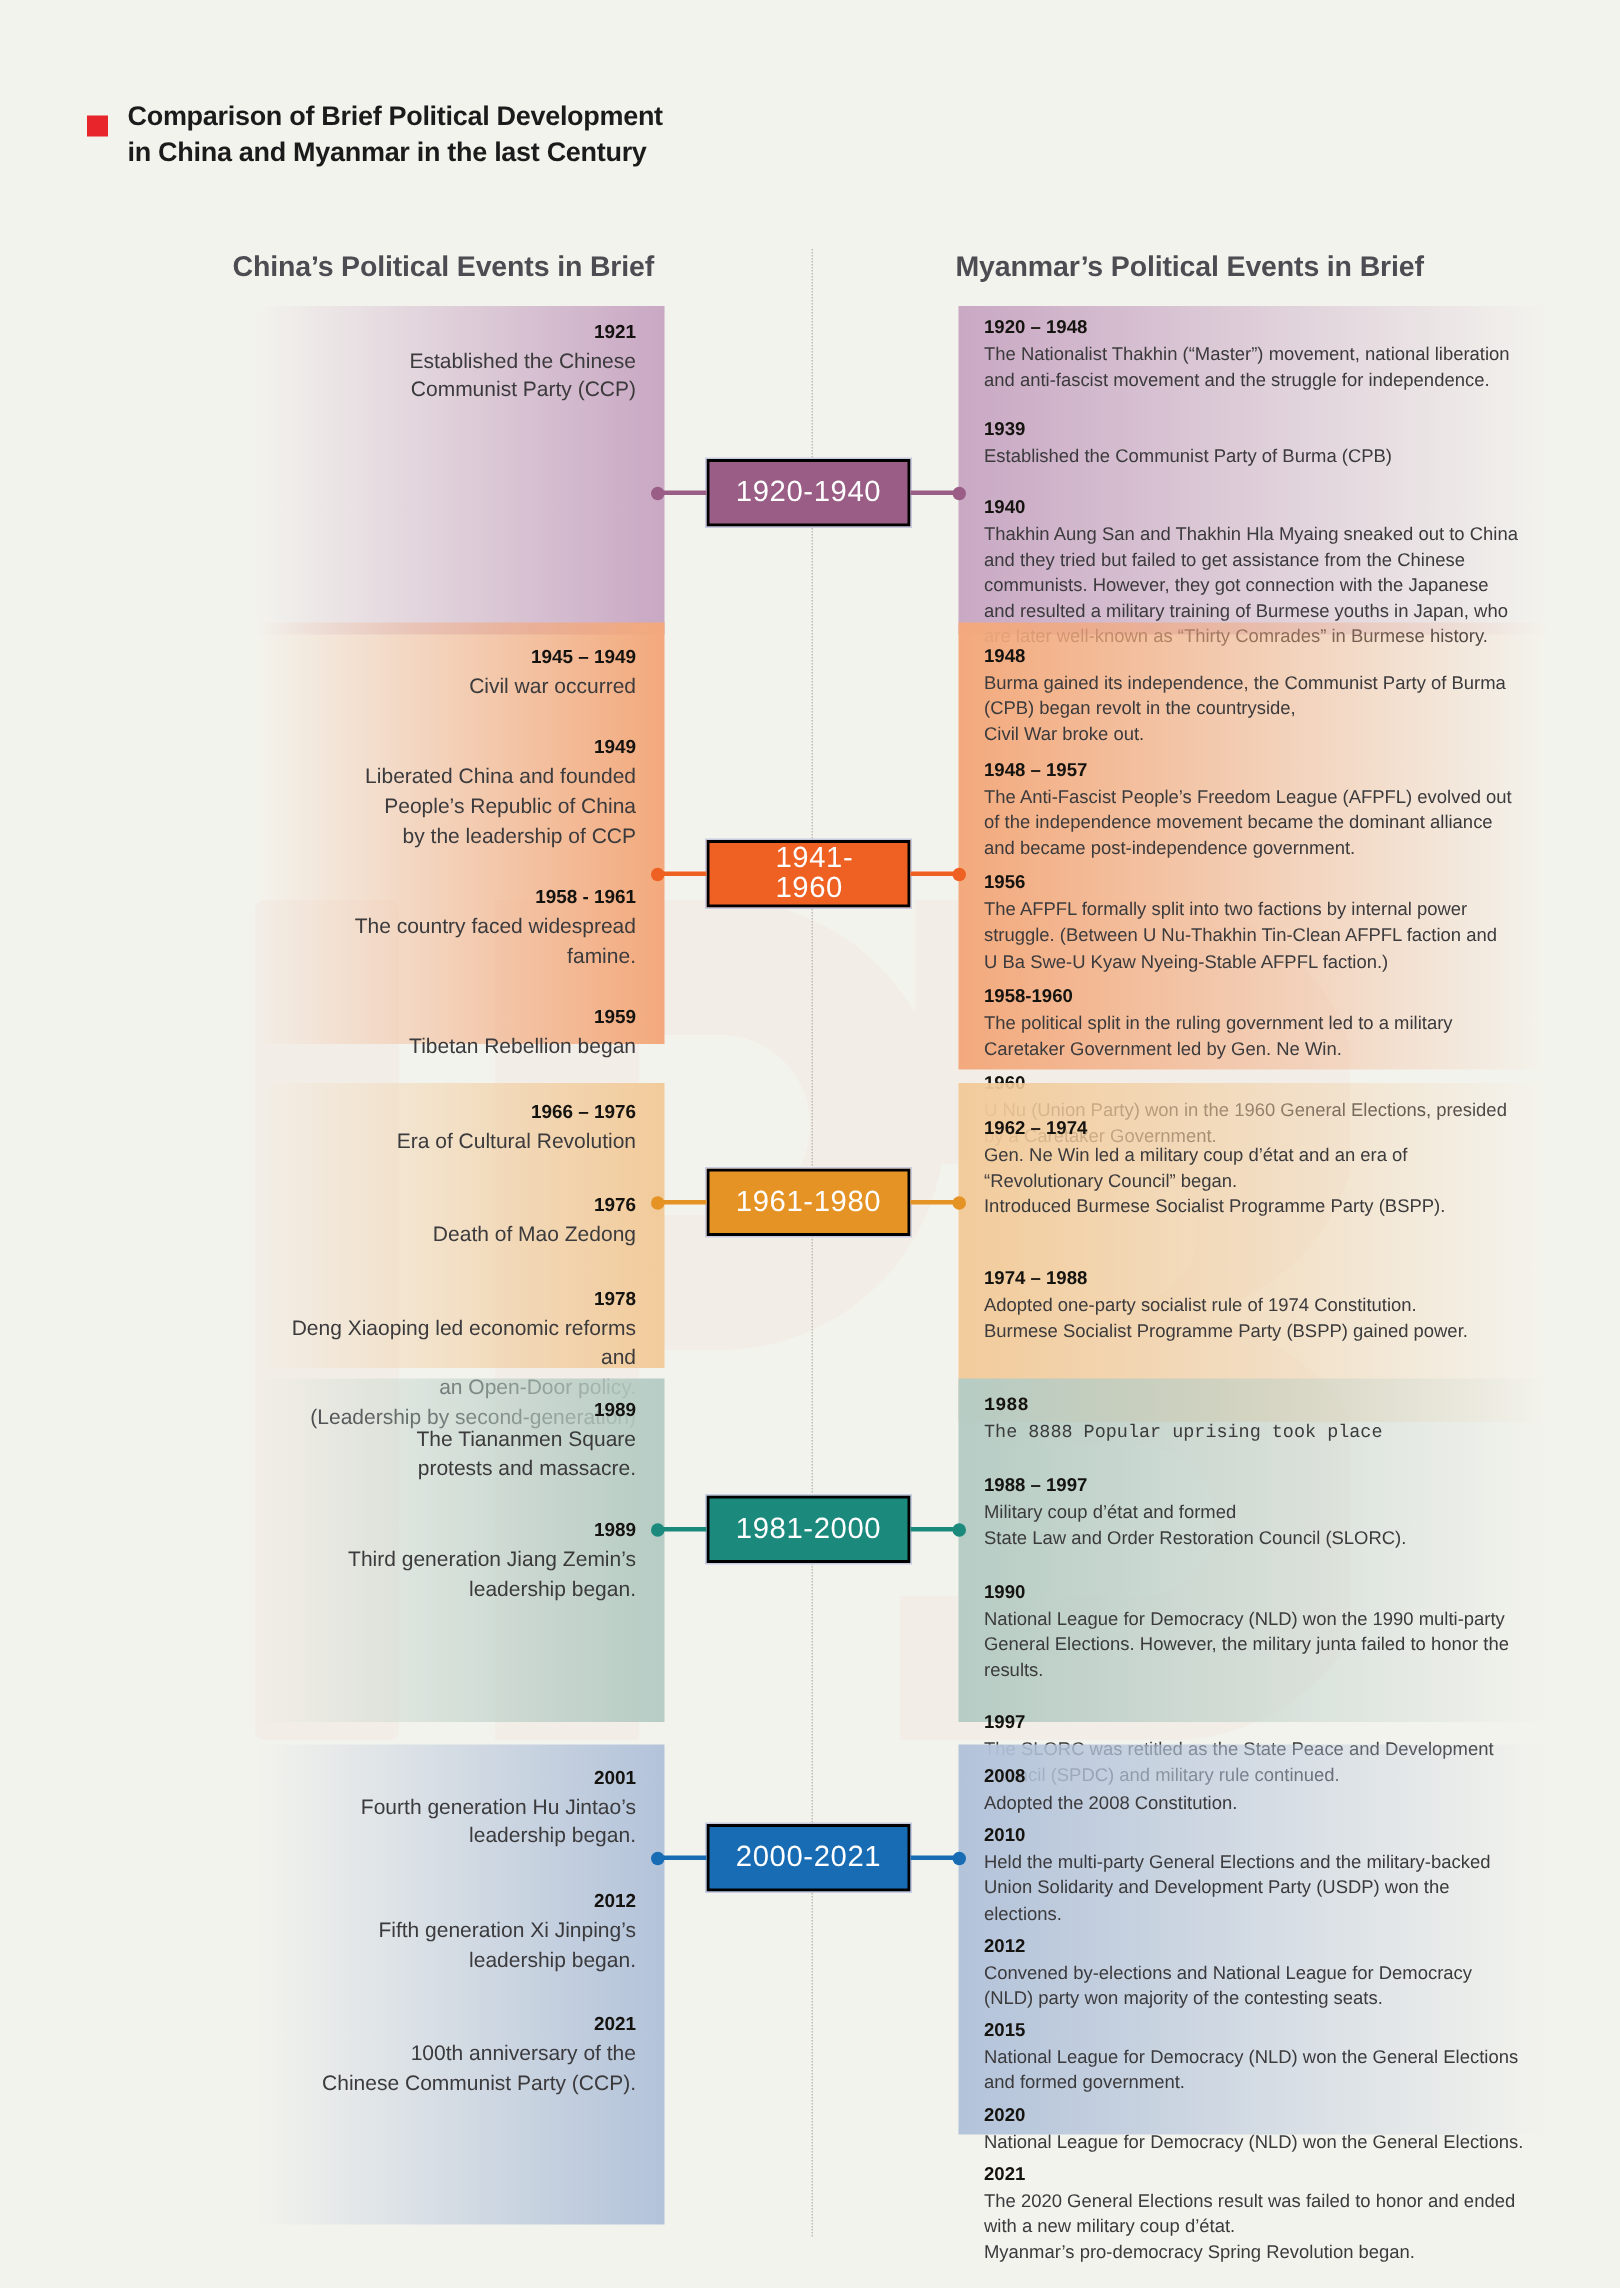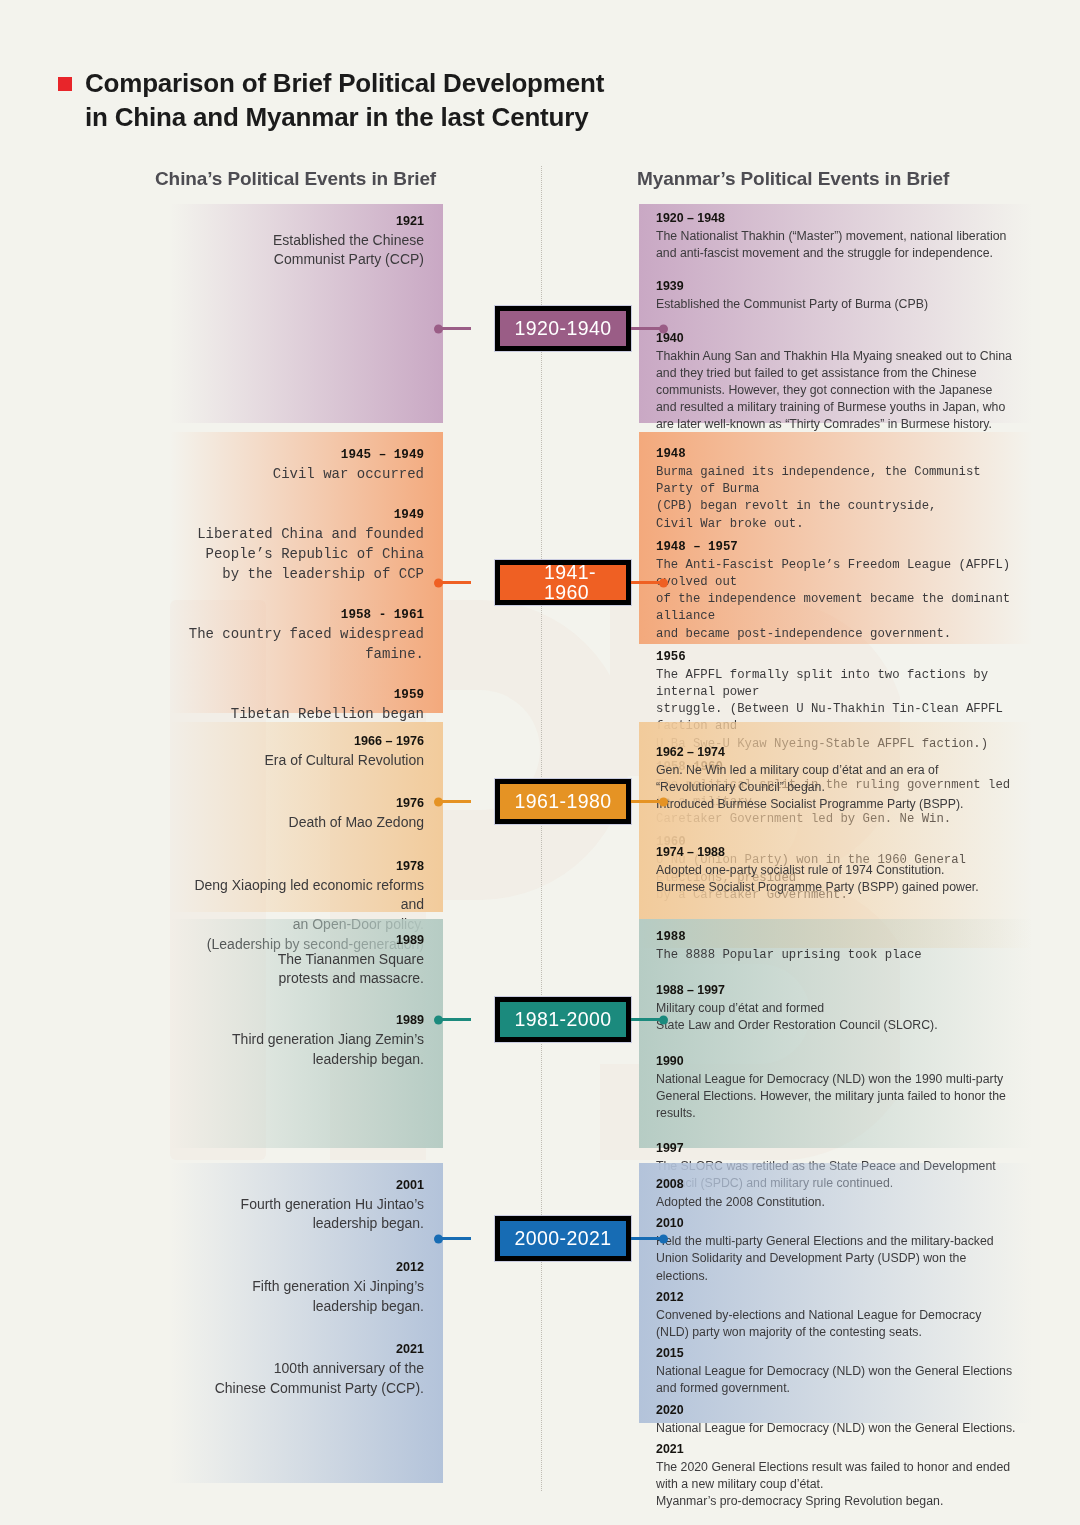--- a/index.html
+++ b/index.html
@@ -46,21 +46,21 @@
     gap: 13px;
   }
   #title-bullet {
     width: 14px;
     height: 14px;
     background: #e8252a;
     margin-top: 11px;
     flex: 0 0 auto;
   }
   #title-text {
-    font-size: 26px;
+    font-size: 18px;
     font-weight: bold;
     line-height: 1.32;
     letter-spacing: -0.2px;
     color: #1b1b1b;
     white-space: pre-line;
   }
 
   
   .col-head {
     position: absolute;
@@ -146,27 +146,26 @@
     height: 9px;
     border-radius: 50%;
     transform: translateY(-50%);
   }
   .conn.l .dot { left: -1px; }
   .conn.r .dot { right: -1px; }
 
   .badge {
     width: 136px;
     height: 45px;
-    border: 5px solid #000000;
+    border: 2px solid #000000;
     outline: 1px solid #c9cbe0;
     display: flex;
     align-items: center;
     justify-content: center;
     box-sizing: border-box;
-    margin-left: 24px;
   }
   .badge-label {
     color: #ffffff;
     font-size: 19.5px;
     letter-spacing: 0.4px;
     line-height: 1;
     font-weight: normal;
   }
 </style>
 </head>
@@ -215,42 +214,42 @@
           <div class="ev" style="--gap: 16px;">
             <div class="ev-year">1940</div>
             <div class="ev-desc">Thakhin Aung San and Thakhin Hla Myaing sneaked out to China
 and they tried but failed to get assistance from the Chinese
 communists. However, they got connection with the Japanese
 and resulted a military training of Burmese youths in Japan, who
 are later well-known as “Thirty Comrades” in Burmese history.</div>
           </div>
         </div>
       </div>
-      <div class="row" style="top: 432px; height: 281px; font-family: Liberation Mono, monospace;">
+      <div class="row" style="top: 415px; height: 281px;">
         <div class="panel left" style="height: 281px; background: linear-gradient(to right, rgba(255, 255, 255, 0) 0%, rgb(243, 169, 124) 100%);">
           <div class="ev" style="--gap: 22px; margin-top: 14px;">
             <div class="ev-year">1945 – 1949</div>
             <div class="ev-desc">Civil war occurred</div>
           </div>
           <div class="ev" style="--gap: 22px;">
             <div class="ev-year">1949</div>
             <div class="ev-desc">Liberated China and founded
 People’s Republic of China
 by the leadership of CCP</div>
           </div>
           <div class="ev" style="--gap: 22px;">
             <div class="ev-year">1958 - 1961</div>
             <div class="ev-desc">The country faced widespread famine.</div>
           </div>
           <div class="ev" style="--gap: 22px;">
             <div class="ev-year">1959</div>
             <div class="ev-desc">Tibetan Rebellion began</div>
           </div>
         </div>
-        <div class="panel right" style="height: 212px; background: linear-gradient(to right, rgb(243, 169, 124) 0%, rgba(255, 255, 255, 0) 100%);">
+        <div class="panel right" style="height: 298px; background: linear-gradient(to right, rgb(243, 169, 124) 0%, rgba(255, 255, 255, 0) 100%);">
           <div class="ev" style="--gap: 6px; margin-top: 14px;">
             <div class="ev-year">1948</div>
             <div class="ev-desc">Burma gained its independence, the Communist Party of Burma
 (CPB) began revolt in the countryside,
 Civil War broke out.</div>
           </div>
           <div class="ev" style="--gap: 6px;">
             <div class="ev-year">1948 – 1957</div>
             <div class="ev-desc">The Anti-Fascist People’s Freedom League (AFPFL) evolved out
 of the independence movement became the dominant alliance

